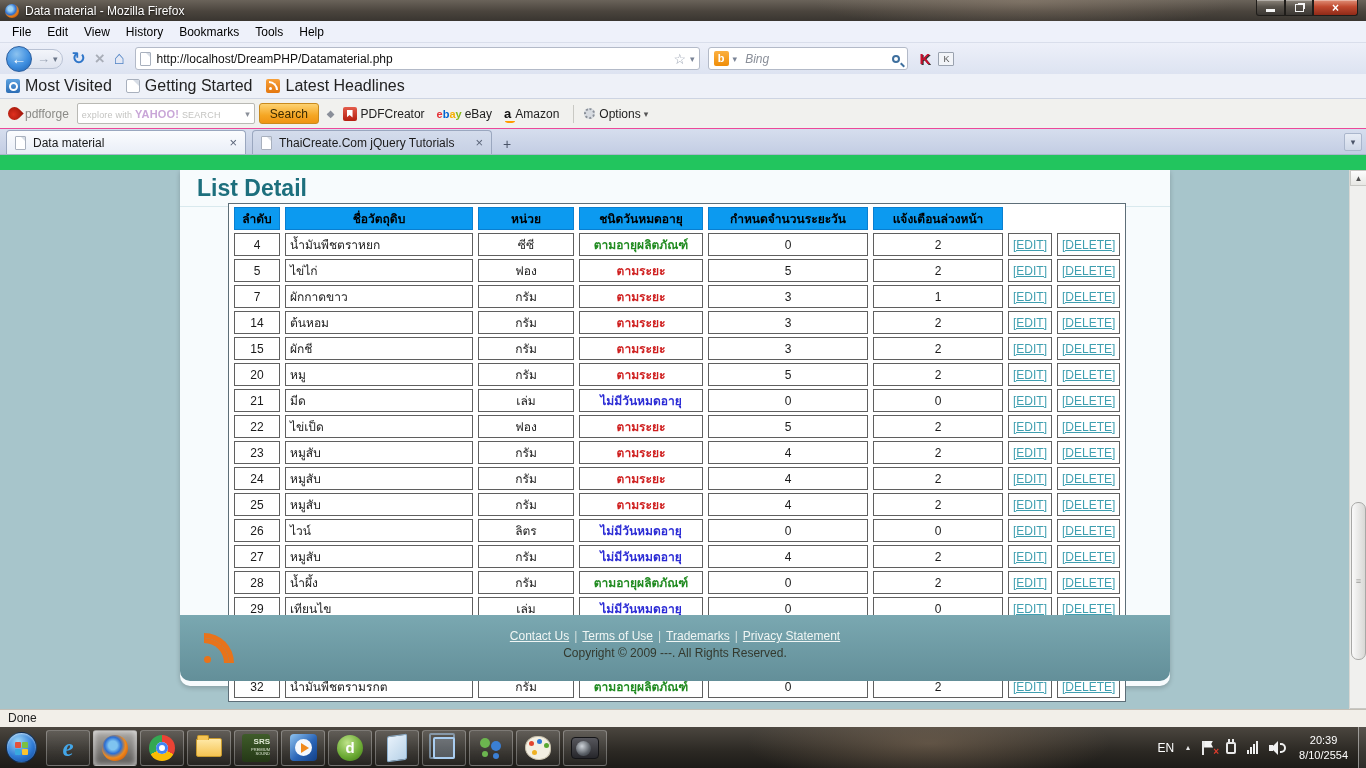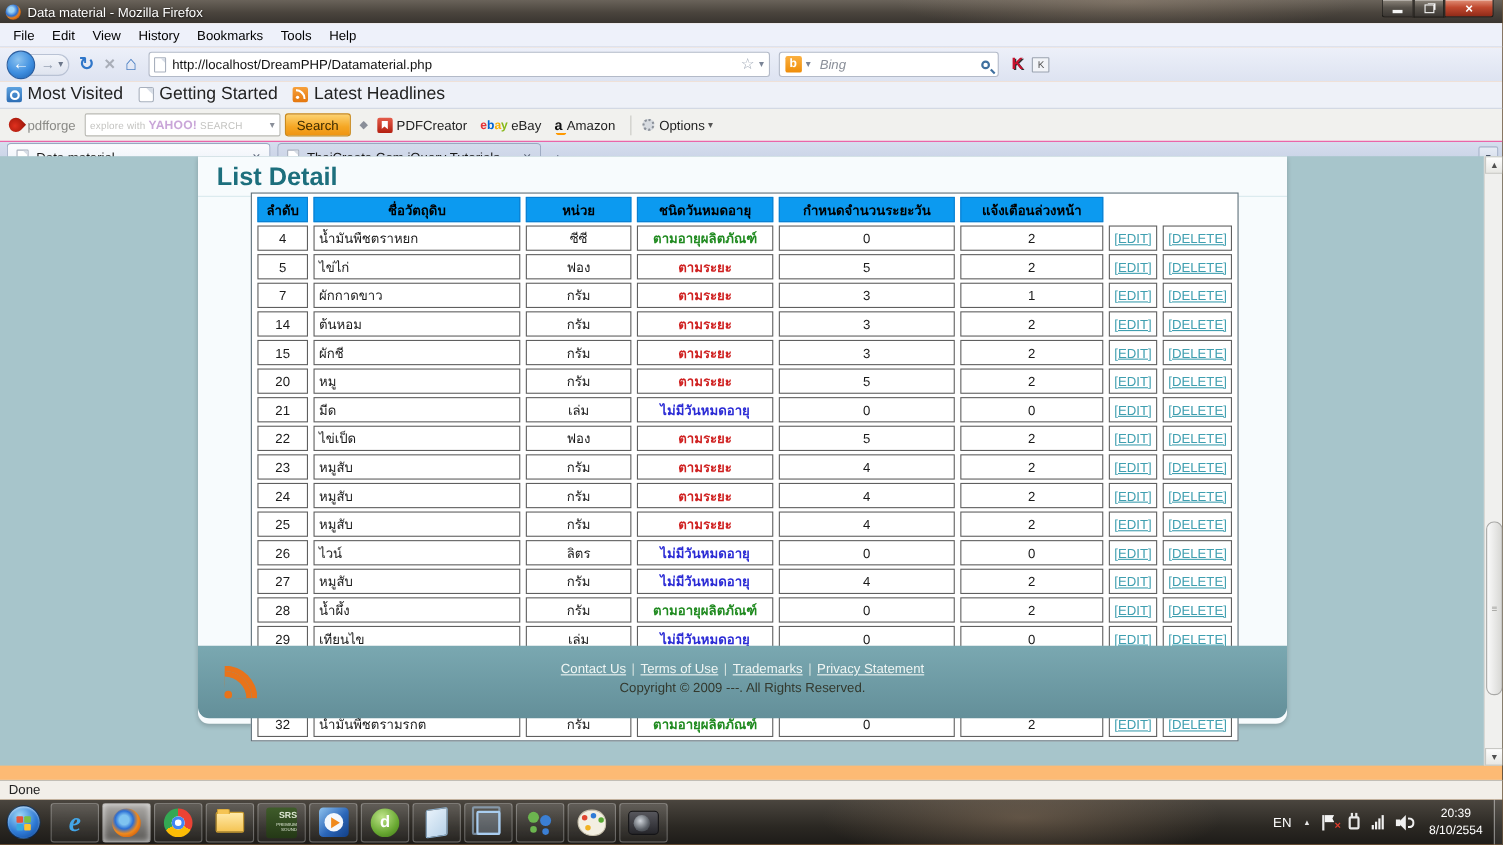--- a/index.html
+++ b/index.html
@@ -1,18 +1,18 @@
 <!DOCTYPE html>
 <html><head>
 <meta charset="utf-8">
 <style>
   html,body{margin:0;padding:0;background:#000;}
   *{box-sizing:border-box;}
   .screen{position:relative;width:1366px;height:768px;overflow:hidden;
-    font-family:"Liberation Sans","DejaVu Sans",sans-serif;background:#fdba74;}
+    font-family:"Liberation Sans","DejaVu Sans",sans-serif;background:#22c55e;}
 
   
   .titlebar{position:absolute;left:0;top:0;width:1366px;height:21px;
     background:radial-gradient(ellipse 300px 40px at 75% 10%,rgba(170,150,130,.35),rgba(0,0,0,0) 70%),
                linear-gradient(#6a635a,#4a443d 55%,#393530);
     color:#fff;display:flex;align-items:center;}
   .ffglobe{width:14px;height:14px;border-radius:50%;margin:0 6px 0 5px;flex:0 0 auto;
     background:radial-gradient(circle at 38% 35%,#9fd4f5 0 18%,#2c6fd0 45%,#e87f1a 60%,#b34708 85%);}
   .titletext{font-size:12px;text-shadow:0 1px 2px rgba(0,0,0,.8);}
   .winbtns{position:absolute;right:8px;top:0;display:flex;}
@@ -118,21 +118,21 @@
   .tab.inactive{background:linear-gradient(#d4dcec,#c6d0e4);}
   .tablabel{font-size:12px;color:#1a1a1a;margin-left:7px;flex:1 1 auto;white-space:nowrap;overflow:hidden;}
   .tabclose{color:#5a6478;font-size:13px;margin-left:10px;}
   .newtab{width:22px;height:20px;margin-left:4px;border-radius:3px;color:#4a5468;font-size:14px;
     display:flex;align-items:center;justify-content:center;}
   .tablistbtn{position:absolute;right:4px;bottom:3px;width:18px;height:18px;border:1px solid #aab6cc;
     border-radius:2px;background:linear-gradient(#e7ecf5,#cfd8e8);color:#4a5468;font-size:9px;
     display:flex;align-items:center;justify-content:center;}
 
   
-  .viewport{position:absolute;left:0;top:142px;width:1366px;height:554px;background:#a7c5cb;overflow:hidden;}
+  .viewport{position:absolute;left:0;top:170px;width:1366px;height:554px;background:#a7c5cb;overflow:hidden;}
   .sheet{position:absolute;left:180px;top:0;width:990px;height:516px;background:#f7fbfd;
     border-radius:0 0 10px 10px;box-shadow:0 2px 5px rgba(0,0,0,.2);}
   .heading{font-size:23px;font-weight:bold;color:#1d6f7d;padding:5px 0 4px 17px;
     border-bottom:1px solid #d9e9ee;}
 
   
   .tablewrap{position:absolute;left:48px;top:33px;border:1px solid #5d6e78;background:#fff;padding:0;}
   table.mat{border-collapse:separate;border-spacing:5px 3px;}
   .mat th.hcell{background:#0c9af0;border:1px solid #0a7fd0;color:#000;font-size:12px;font-weight:bold;
     padding:1px 3px;text-align:center;height:17px;}

